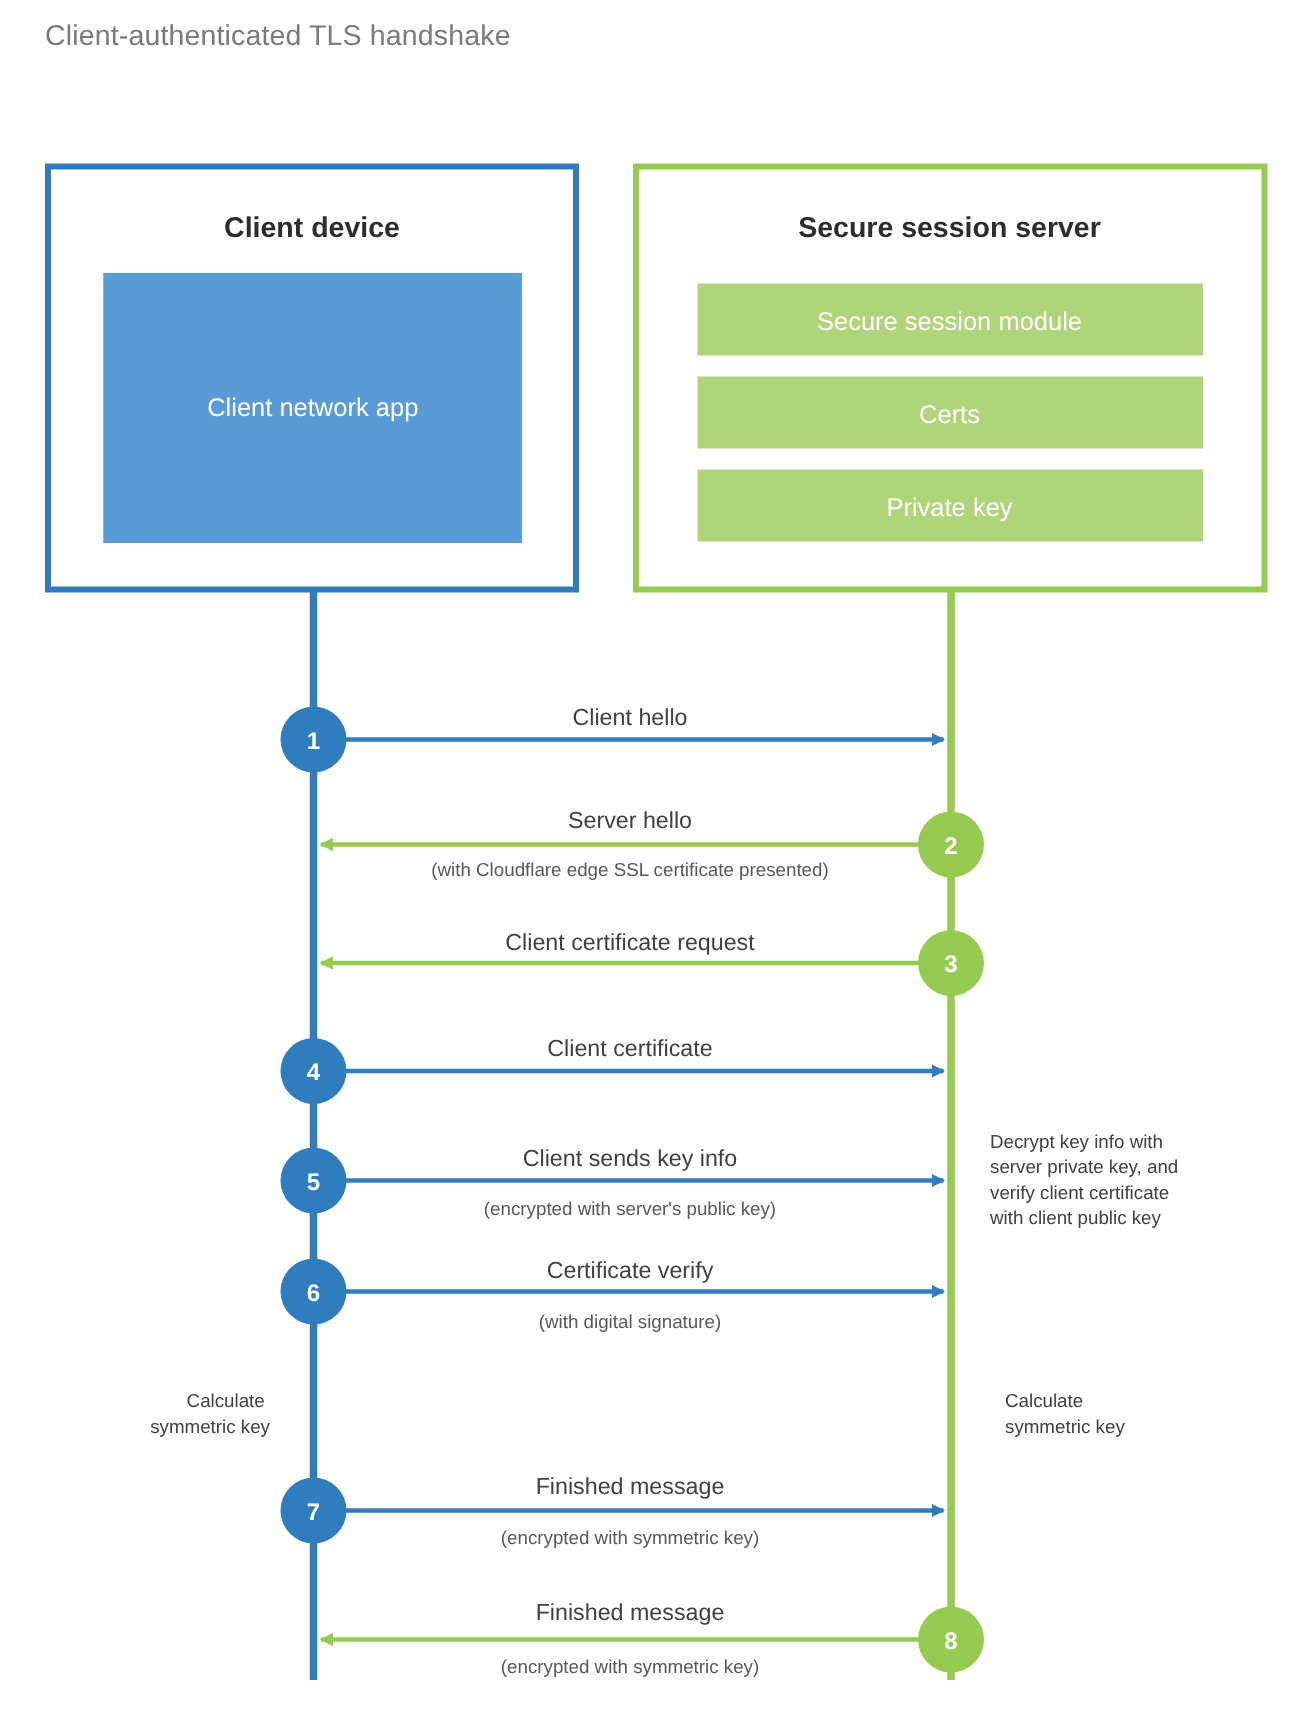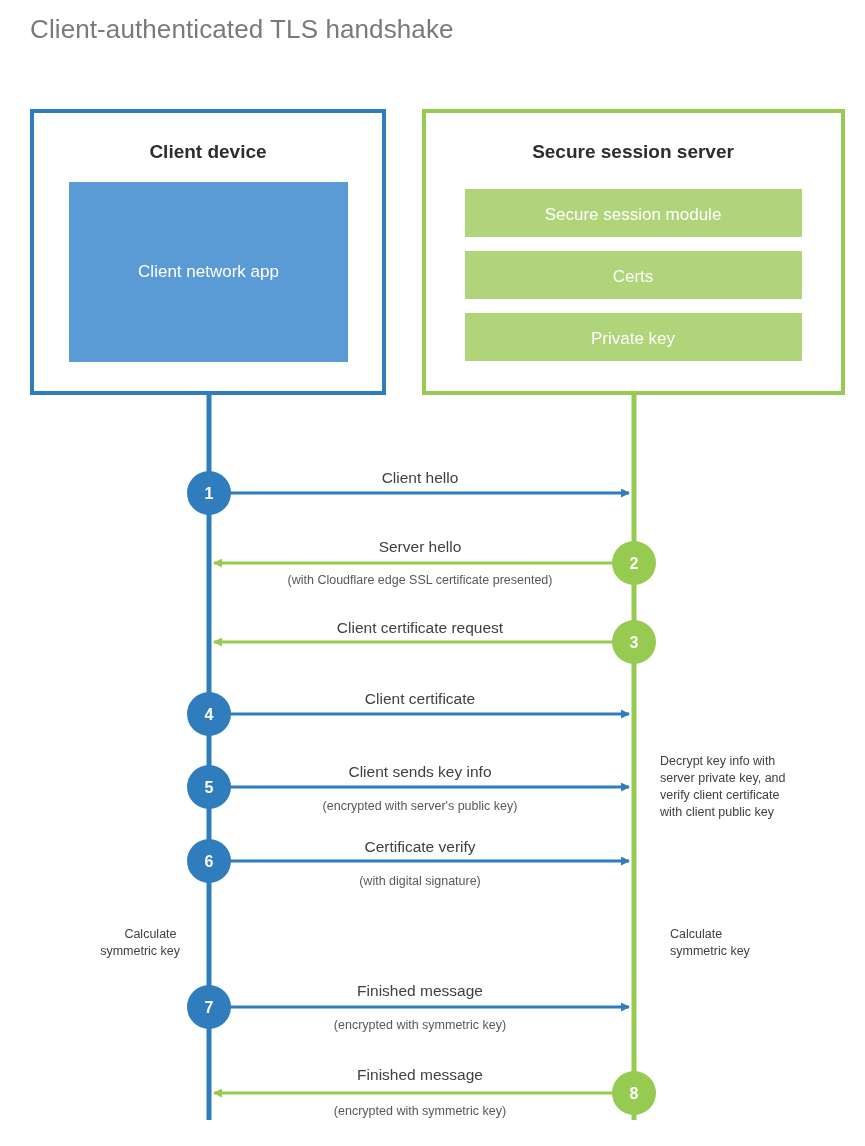--- a/index.html
+++ b/index.html
@@ -18,21 +18,21 @@
   }
   #stage {
     position: relative;
     width: 865px;
     height: 1146px;
   }
   #page-title {
     position: absolute;
     left: 30px;
     top: 14px;
-    font-size: 26px;
+    font-size: 19px;
     font-weight: 300;
     color: #7a7a7a;
     letter-spacing: 0.1px;
     white-space: nowrap;
   }
   svg#diagram {
     position: absolute;
     left: 0;
     top: 0;
     width: 865px;

